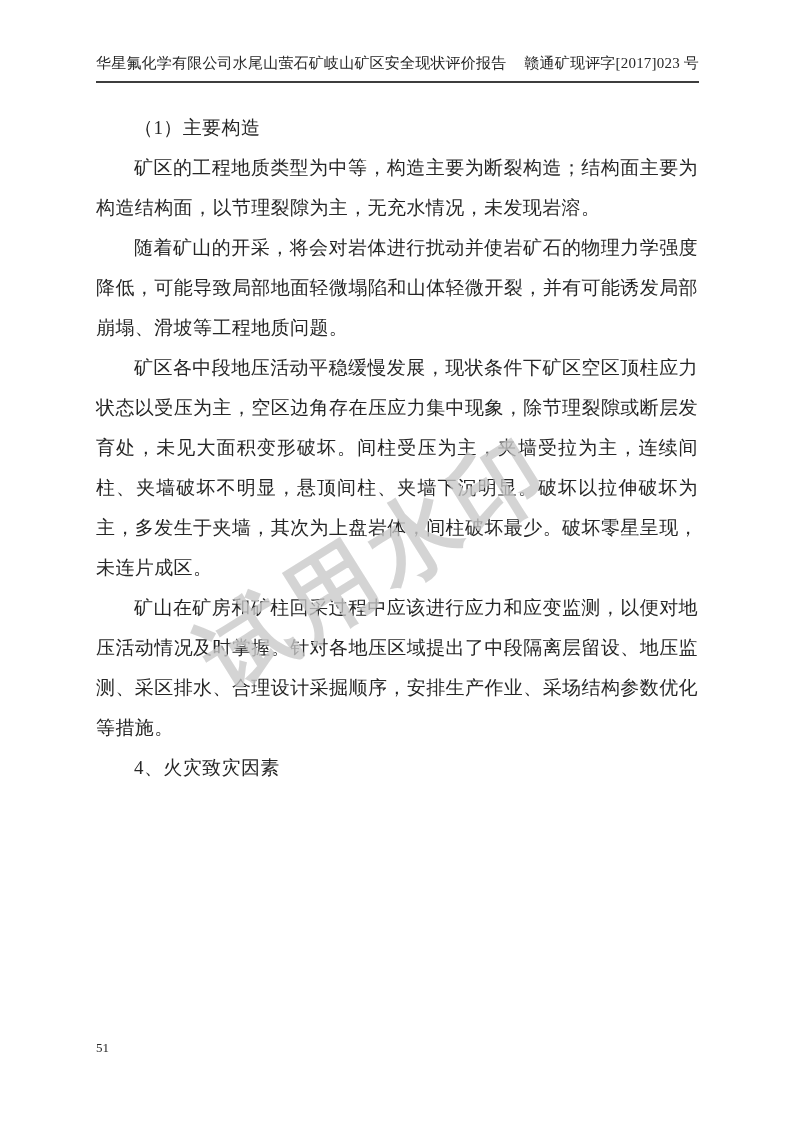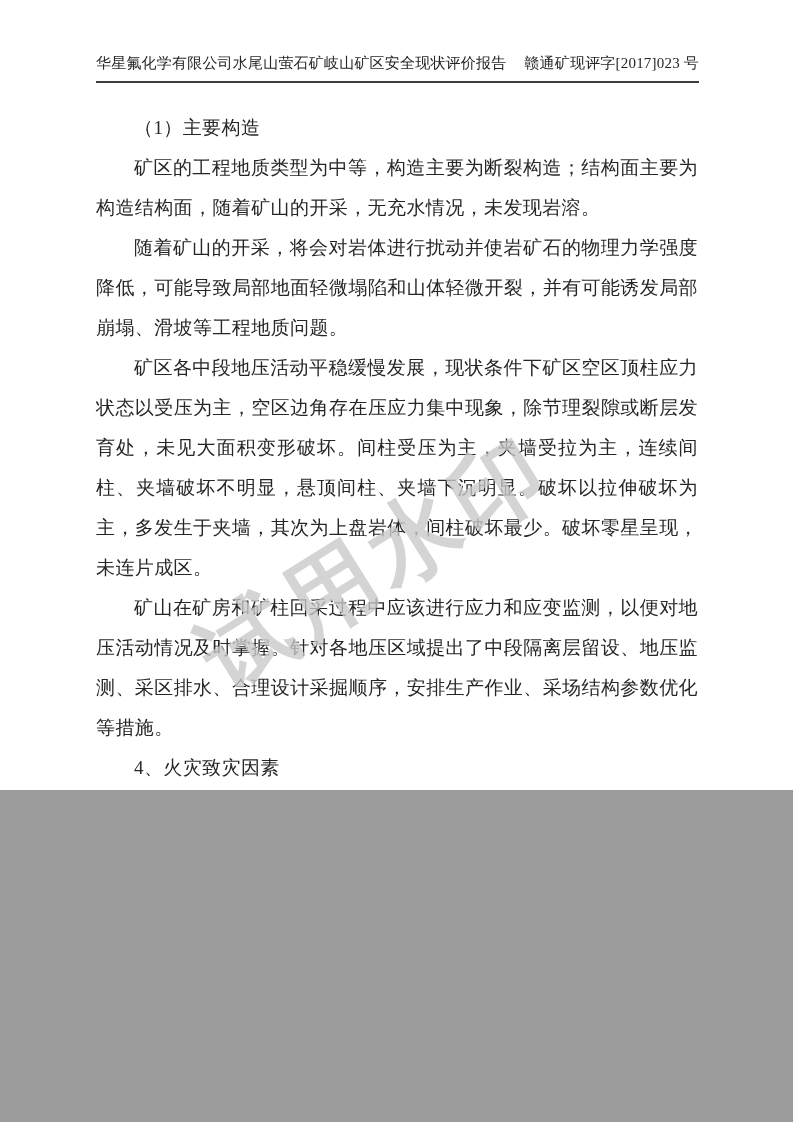--- a/index.html
+++ b/index.html
@@ -1,18 +1,18 @@
 <!DOCTYPE html>
 <html><head>
 <meta charset="utf-8">
 <style>
   html,body{margin:0;padding:0;background:#9c9c9c;}
   .page{
     position:relative;
-    width:793px;height:790px;
+    width:793px;height:1122px;
     background:#ffffff;
     margin:0 auto;
     overflow:hidden;
     font-family:"Liberation Serif","DejaVu Serif",serif;
     color:#262626;
   }
   .header{
     position:absolute;left:96px;right:94px;top:52px;
     display:flex;justify-content:space-between;align-items:flex-end;
     font-size:15px;line-height:22px;
@@ -55,21 +55,21 @@
 
 <div class="page">
 
   <div class="header">
     <span>华星氟化学有限公司水尾山萤石矿岐山矿区安全现状评价报告</span>
     <span>赣通矿现评字[2017]023 号</span>
   </div>
 
   <div class="body">
     <p>（1）主要构造</p>
-    <p>矿区的工程地质类型为中等，构造主要为断裂构造；结构面主要为构造结构面，随着矿山的开采，无充水情况，未发现岩溶。</p>
+    <p>矿区的工程地质类型为中等，构造主要为断裂构造；结构面主要为构造结构面，以节理裂隙为主，无充水情况，未发现岩溶。</p>
     <p>随着矿山的开采，将会对岩体进行扰动并使岩矿石的物理力学强度降低，可能导致局部地面轻微塌陷和山体轻微开裂，并有可能诱发局部崩塌、滑坡等工程地质问题。</p>
     <p>矿区各中段地压活动平稳缓慢发展，现状条件下矿区空区顶柱应力状态以受压为主，空区边角存在压应力集中现象，除节理裂隙或断层发育处，未见大面积变形破坏。间柱受压为主，夹墙受拉为主，连续间柱、夹墙破坏不明显，悬顶间柱、夹墙下沉明显。破坏以拉伸破坏为主，多发生于夹墙，其次为上盘岩体，间柱破坏最少。破坏零星呈现，未连片成区。</p>
     <p>矿山在矿房和矿柱回采过程中应该进行应力和应变监测，以便对地压活动情况及时掌握。针对各地压区域提出了中段隔离层留设、地压监测、采区排水、合理设计采掘顺序，安排生产作业、采场结构参数优化等措施。</p>
     <p>4、火灾致灾因素</p>
   </div>
 
   <div class="watermark" style="color: rgb(201, 201, 201);">试用水印</div>
 
   <div class="footer">
     <span class="pagenum">51</span>

